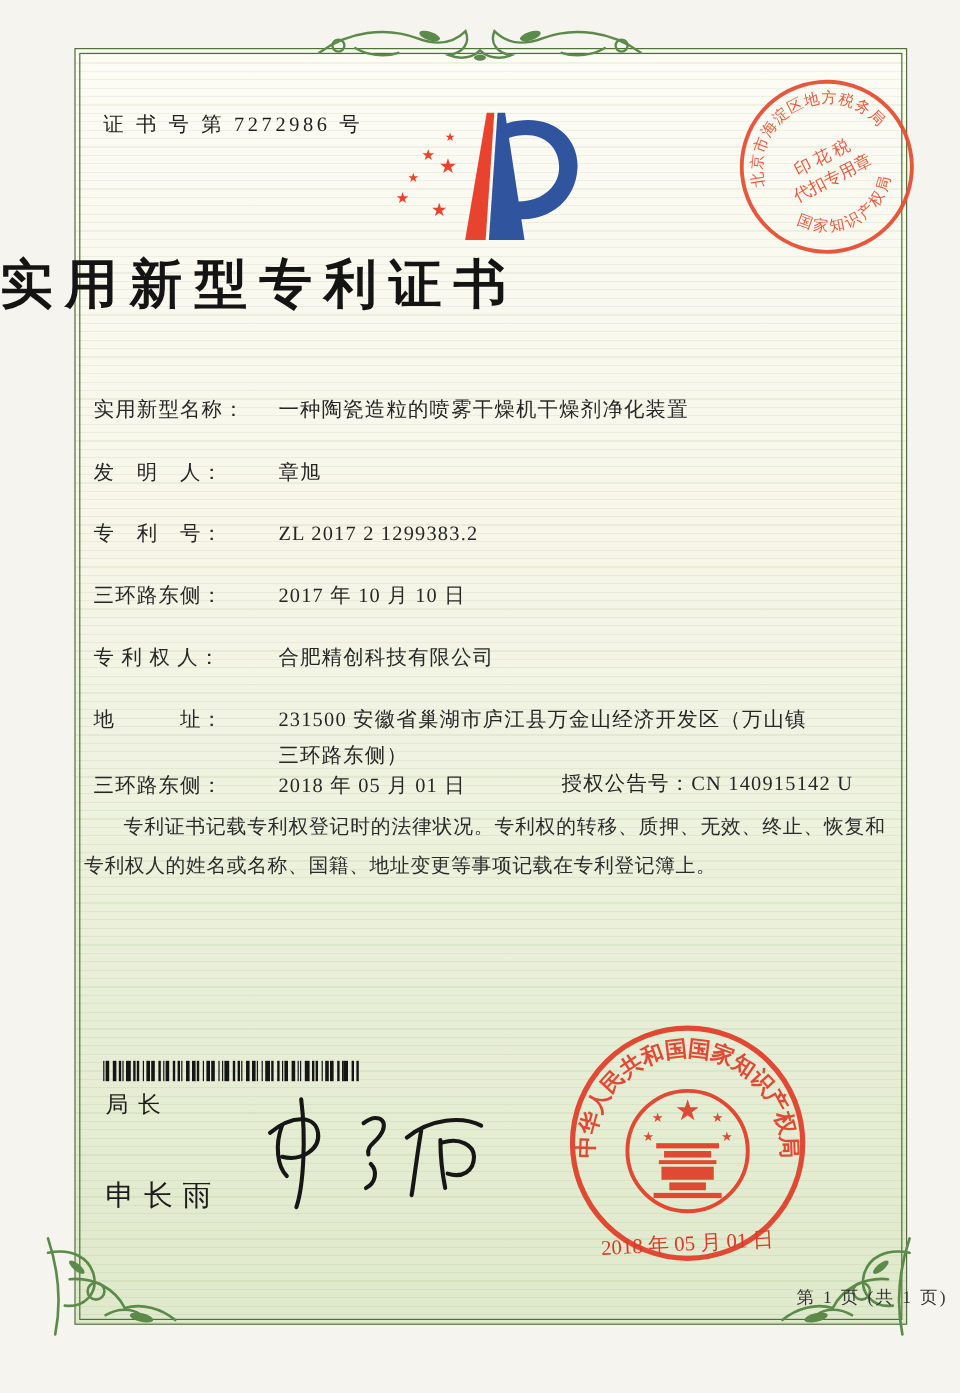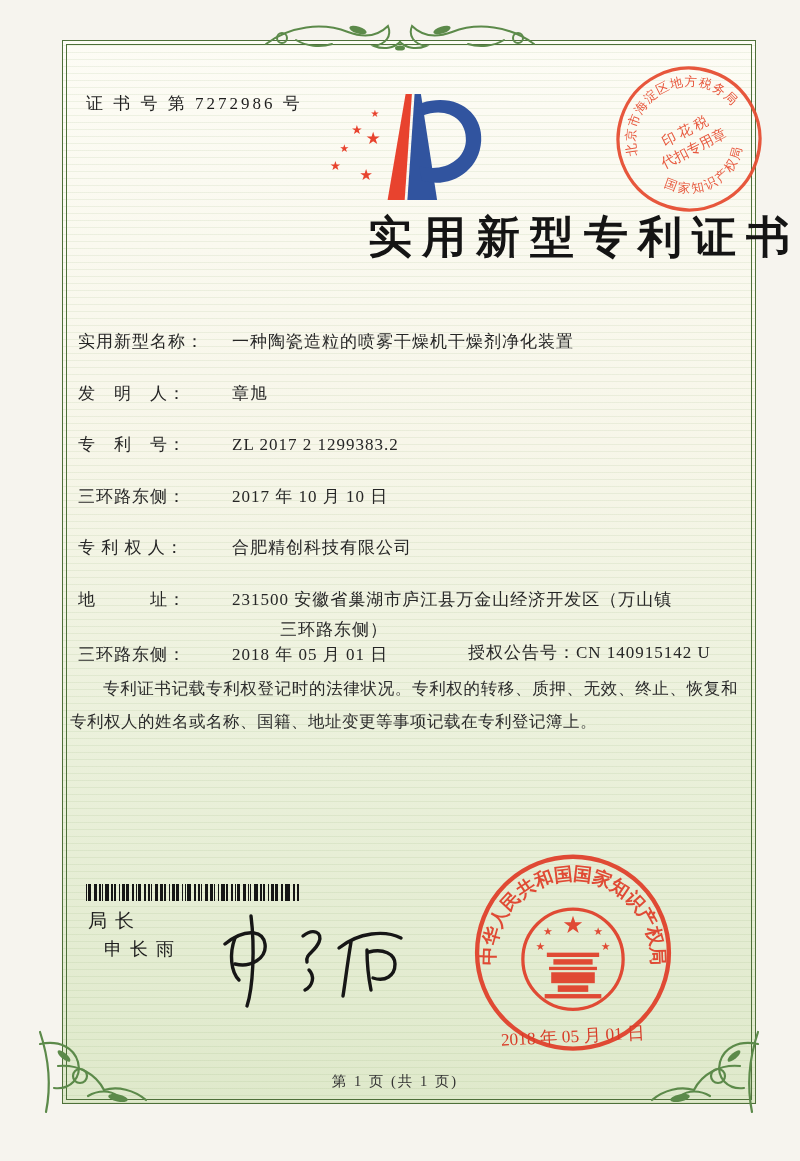--- a/index.html
+++ b/index.html
@@ -20,45 +20,45 @@
     box-sizing:border-box;
   }
   .frame-inner{
     position:absolute;inset:3px;border:1.5px solid #4e7039;
   }
   .cert-no{
     left:86px;top:92px;font-size:17px;letter-spacing:3px;color:#1e1e1e;
   }
   .logo{left:312px;top:88px;}
   .title{
-    left:0;top:208px;width:800px;text-align:right;
+    left:0;top:208px;width:800px;text-align:left;
     font-size:44px;font-weight:bold;letter-spacing:10px;color:#141414;
   }
   .field{left:78px;font-size:17px;letter-spacing:1px;white-space:nowrap;}
   .field .lbl{display:inline-block;min-width:150px;}
   .field .val{margin-left:4px;}
-  .addr2{left:232px;font-size:17px;letter-spacing:1px;margin-left:48px;}
+  .addr2{left:232px;font-size:17px;letter-spacing:1px;}
   .grant-no{left:468px;top:641px;font-size:17px;letter-spacing:1px;white-space:nowrap;}
   .paras{
     left:70px;top:672px;width:668px;
     font-size:16.5px;line-height:33px;color:#2b2b2b;text-align:justify;
     letter-spacing:0.5px;
   }
   .paras p{margin:0;text-indent:2em;}
   .barcode{
     left:86px;top:884px;width:214px;height:17px;display:flex;align-items:stretch;
   }
   .bar{background:#151515;height:100%;}
   .sig-title{left:88px;top:908px;font-size:19px;letter-spacing:8px;color:#1c1c1c;}
-  .sig-name{left:88px;top:937px;font-size:18px;letter-spacing:8px;color:#1c1c1c;margin-left:16px;}
+  .sig-name{left:88px;top:980px;font-size:24px;letter-spacing:8px;color:#1c1c1c;}
   .signature{left:205px;top:908px;}
   .seal{left:464px;top:848px;opacity:.94;}
   .tax-stamp{left:608px;top:58px;transform:rotate(-27deg);opacity:.92;}
   .footer{
-    left:0;top:1072px;width:790px;text-align:center;
+    left:0;top:1072px;width:790px;text-align:right;
     font-size:14.5px;letter-spacing:2px;color:#333;
   }
   .ornament-top{left:262px;top:18px;}
   .corner-bl{left:34px;top:1026px;}
   .corner-br{left:646px;top:1026px;transform:scaleX(-1);}
 </style>
 </head>
 <body>
 
 <div class="abs frame">

